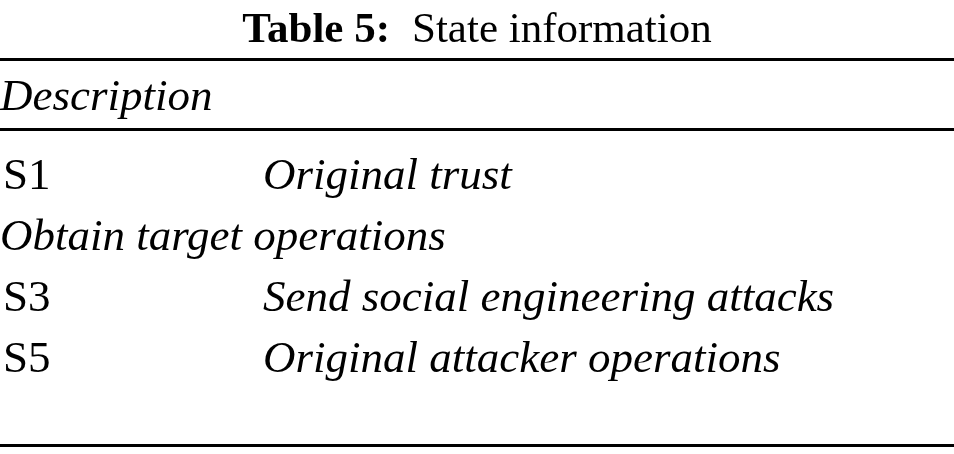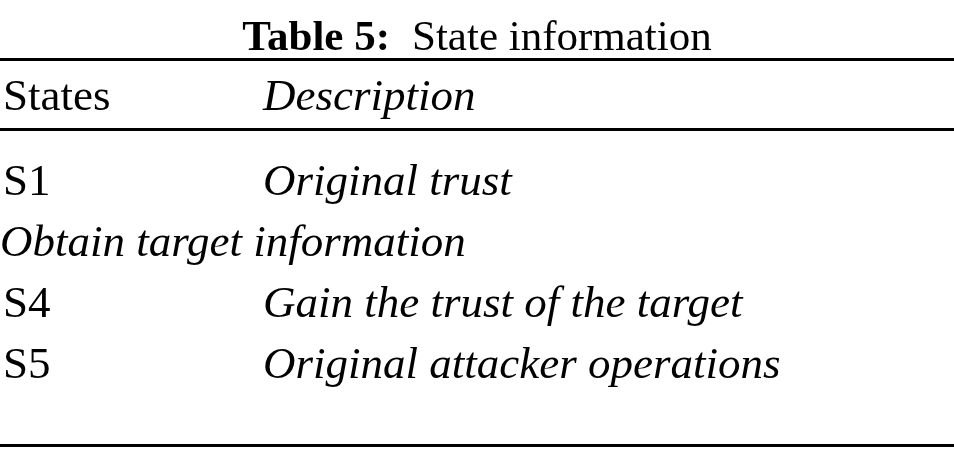--- a/index.html
+++ b/index.html
@@ -11,21 +11,21 @@
     position: relative;
     width: 954px;
     height: 454px;
     background: #ffffff;
     color: #000000;
     font-family: "Liberation Serif", "DejaVu Serif", serif;
     overflow: hidden;
   }
   .caption {
     position: absolute;
-    top: 8px;
+    top: 0;
     left: 0;
     width: 954px;
     height: 58px;
     line-height: 56px;
     text-align: center;
     font-size: 43px;
     white-space: nowrap;
   }
   .caption .label {
     font-weight: 700;
@@ -50,21 +50,21 @@
     display: flex;
     align-items: center;
     font-size: 45px;
   }
   .body-rows {
     position: absolute;
     top: 131px;
     left: 0;
     width: 896px;
     height: 313px;
-    padding-top: 18px;
+    padding-top: 12px;
     box-sizing: border-box;
   }
   .data-row {
     display: flex;
     align-items: center;
     height: 61px;
     font-size: 45px;
   }
   .col-state {
     flex: 0 0 263px;
@@ -83,42 +83,41 @@
 
 <div class="page">
 
   <div class="caption">
     <span class="label">Table 5:</span><span>State information</span>
   </div>
 
   <div class="rule rule-top"></div>
 
   <div class="header-row">
-    <span class="col-state">States</span>
     <span class="col-desc">Description</span>
   </div>
 
   <div class="rule rule-header"></div>
 
   <div class="body-rows">
 
     <div class="data-row">
       <span class="col-state">S1</span>
       <span class="col-desc">Original trust</span>
     </div>
 
     <div class="data-row">
-      <span class="col-desc">Obtain target information</span>
+      <span class="col-desc">Obtain target operations</span>
     </div>
 
+    <div class="data-row">
+      <span class="col-state">S3</span>
+      <span class="col-desc">Send social engineering attacks</span>
+    </div>
 
-    <div class="data-row">
-      <span class="col-state">S4</span>
-      <span class="col-desc">Gain the trust of the target</span>
-    </div>
 
     <div class="data-row">
       <span class="col-state">S5</span>
       <span class="col-desc">Original attacker operations</span>
     </div>
 
   </div>
 
   <div class="rule rule-bottom"></div>
 

